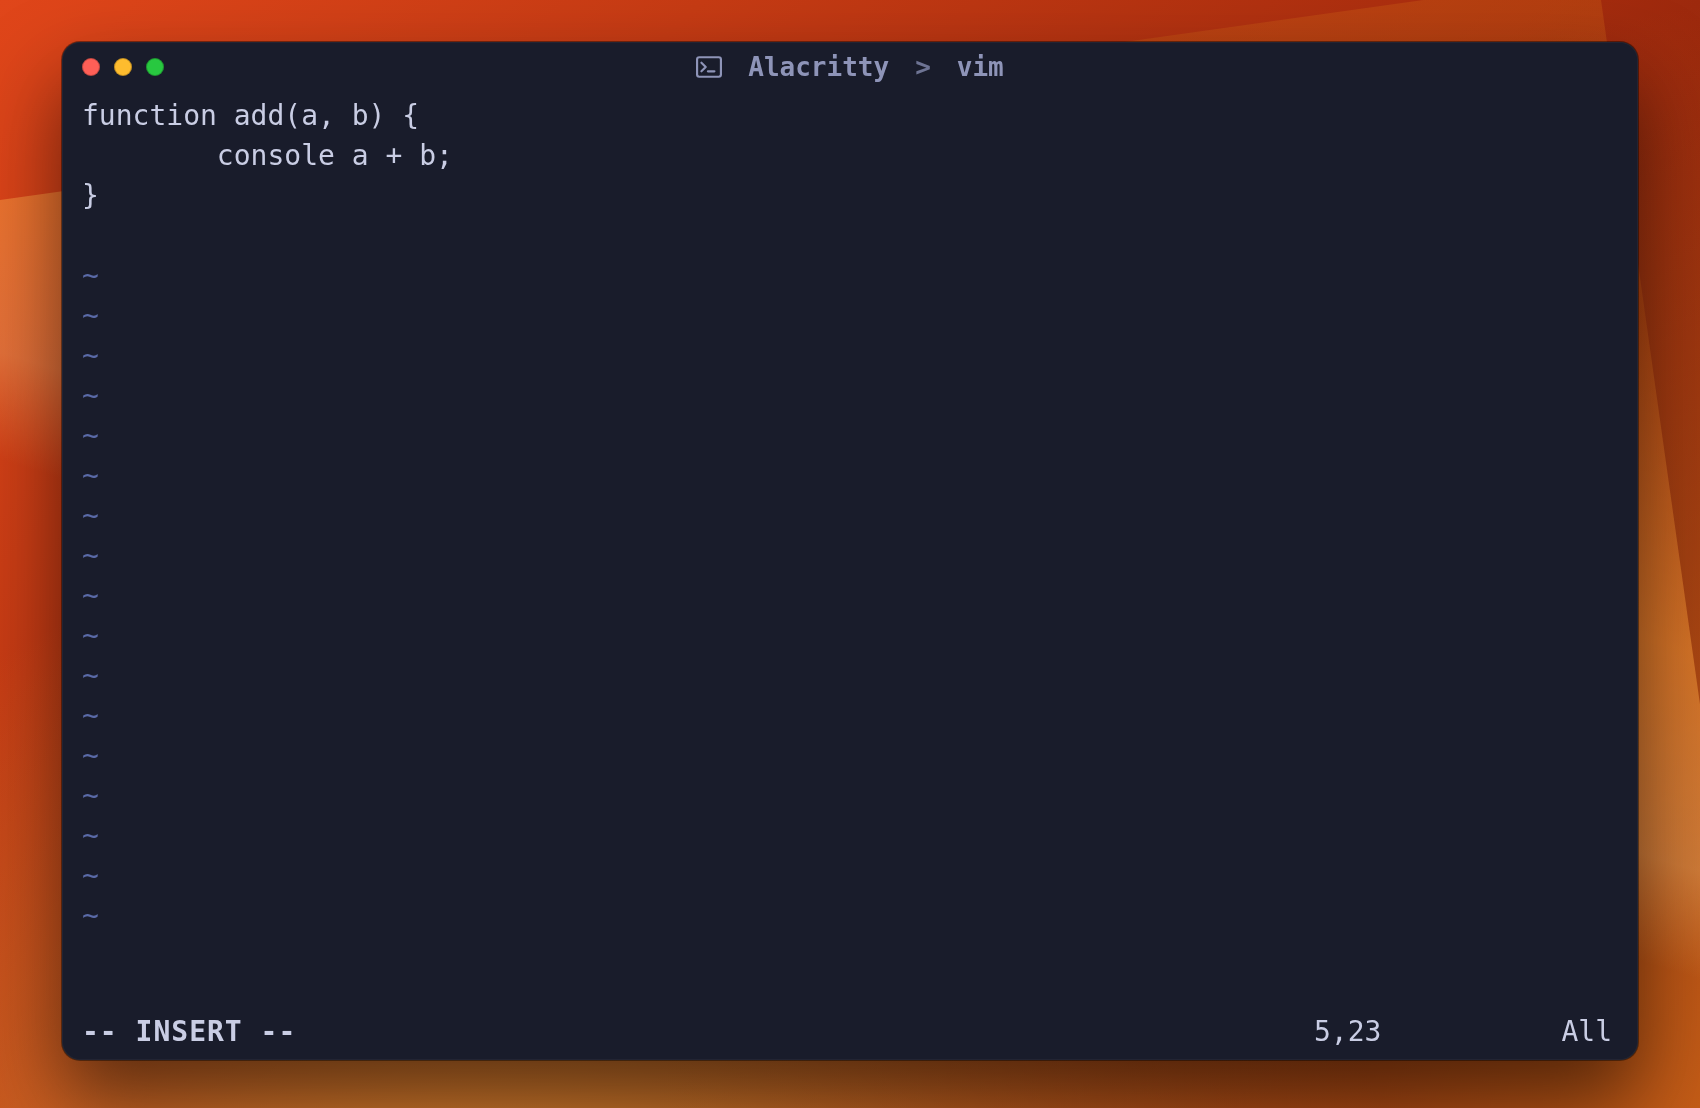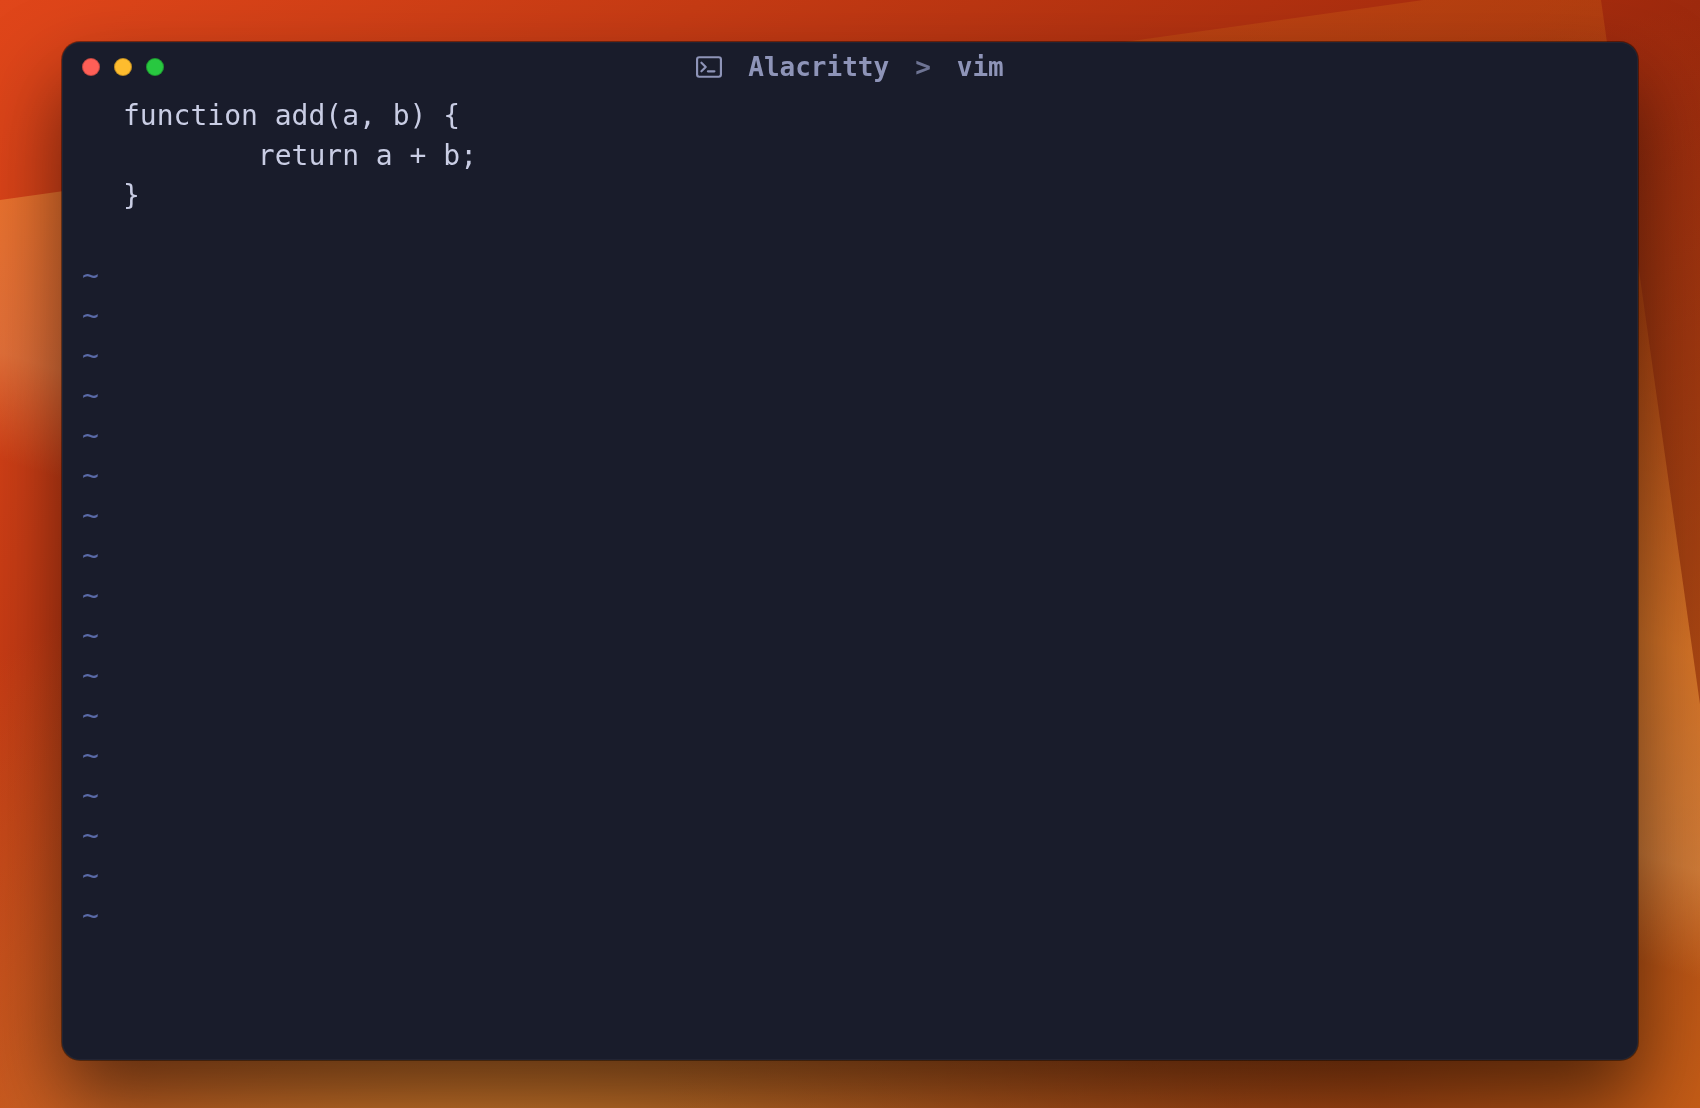--- a/index.html
+++ b/index.html
@@ -104,21 +104,20 @@
     font-size: 28px;
     line-height: 40px;
     color: #c9cde4;
     position: relative;
     font-family: "Menlo", "SF Mono", "Consolas", monospace;
   }
 
   .code-line {
     white-space: pre;
     height: 40px;
-    margin-left: 41px;
   }
   .tilde-line {
     color: #5a6aa8;
     white-space: pre;
     height: 40px;
   }
 
   .cursor {
     display: inline-block;
     width: 0.6em;
@@ -167,21 +166,21 @@
         </span>
         <span>Alacritty</span>
         <span class="title-sep">&gt;</span>
         <span>vim</span>
       </div>
     </div>
 
     <div class="term" id="term">
 
     <div class="code-line">function add(a, b) {</div>
-        <div class="code-line">        return a + b;</div>
+        <div class="code-line">        console a + b;</div>
         <div class="code-line">}</div>
         <div class="code-line">&nbsp;</div>
         <div class="tilde-line">~</div>
         <div class="tilde-line">~</div>
         <div class="tilde-line">~</div>
         <div class="tilde-line">~</div>
         <div class="tilde-line">~</div>
         <div class="tilde-line">~</div>
         <div class="tilde-line">~</div>
         <div class="tilde-line">~</div>
@@ -189,15 +188,21 @@
         <div class="tilde-line">~</div>
         <div class="tilde-line">~</div>
         <div class="tilde-line">~</div>
         <div class="tilde-line">~</div>
         <div class="tilde-line">~</div>
         <div class="tilde-line">~</div>
         <div class="tilde-line">~</div>
         <div class="tilde-line">~</div>
       </div>
 
+    <div class="statusbar">
+      <span class="status-left">-- INSERT --</span>
+      <span class="status-spacer"></span>
+      <span class="status-pos">5,23</span>
+      <span class="status-scroll">All</span>
+    </div>
 
   </div>
 </div>
 
 </body></html>

